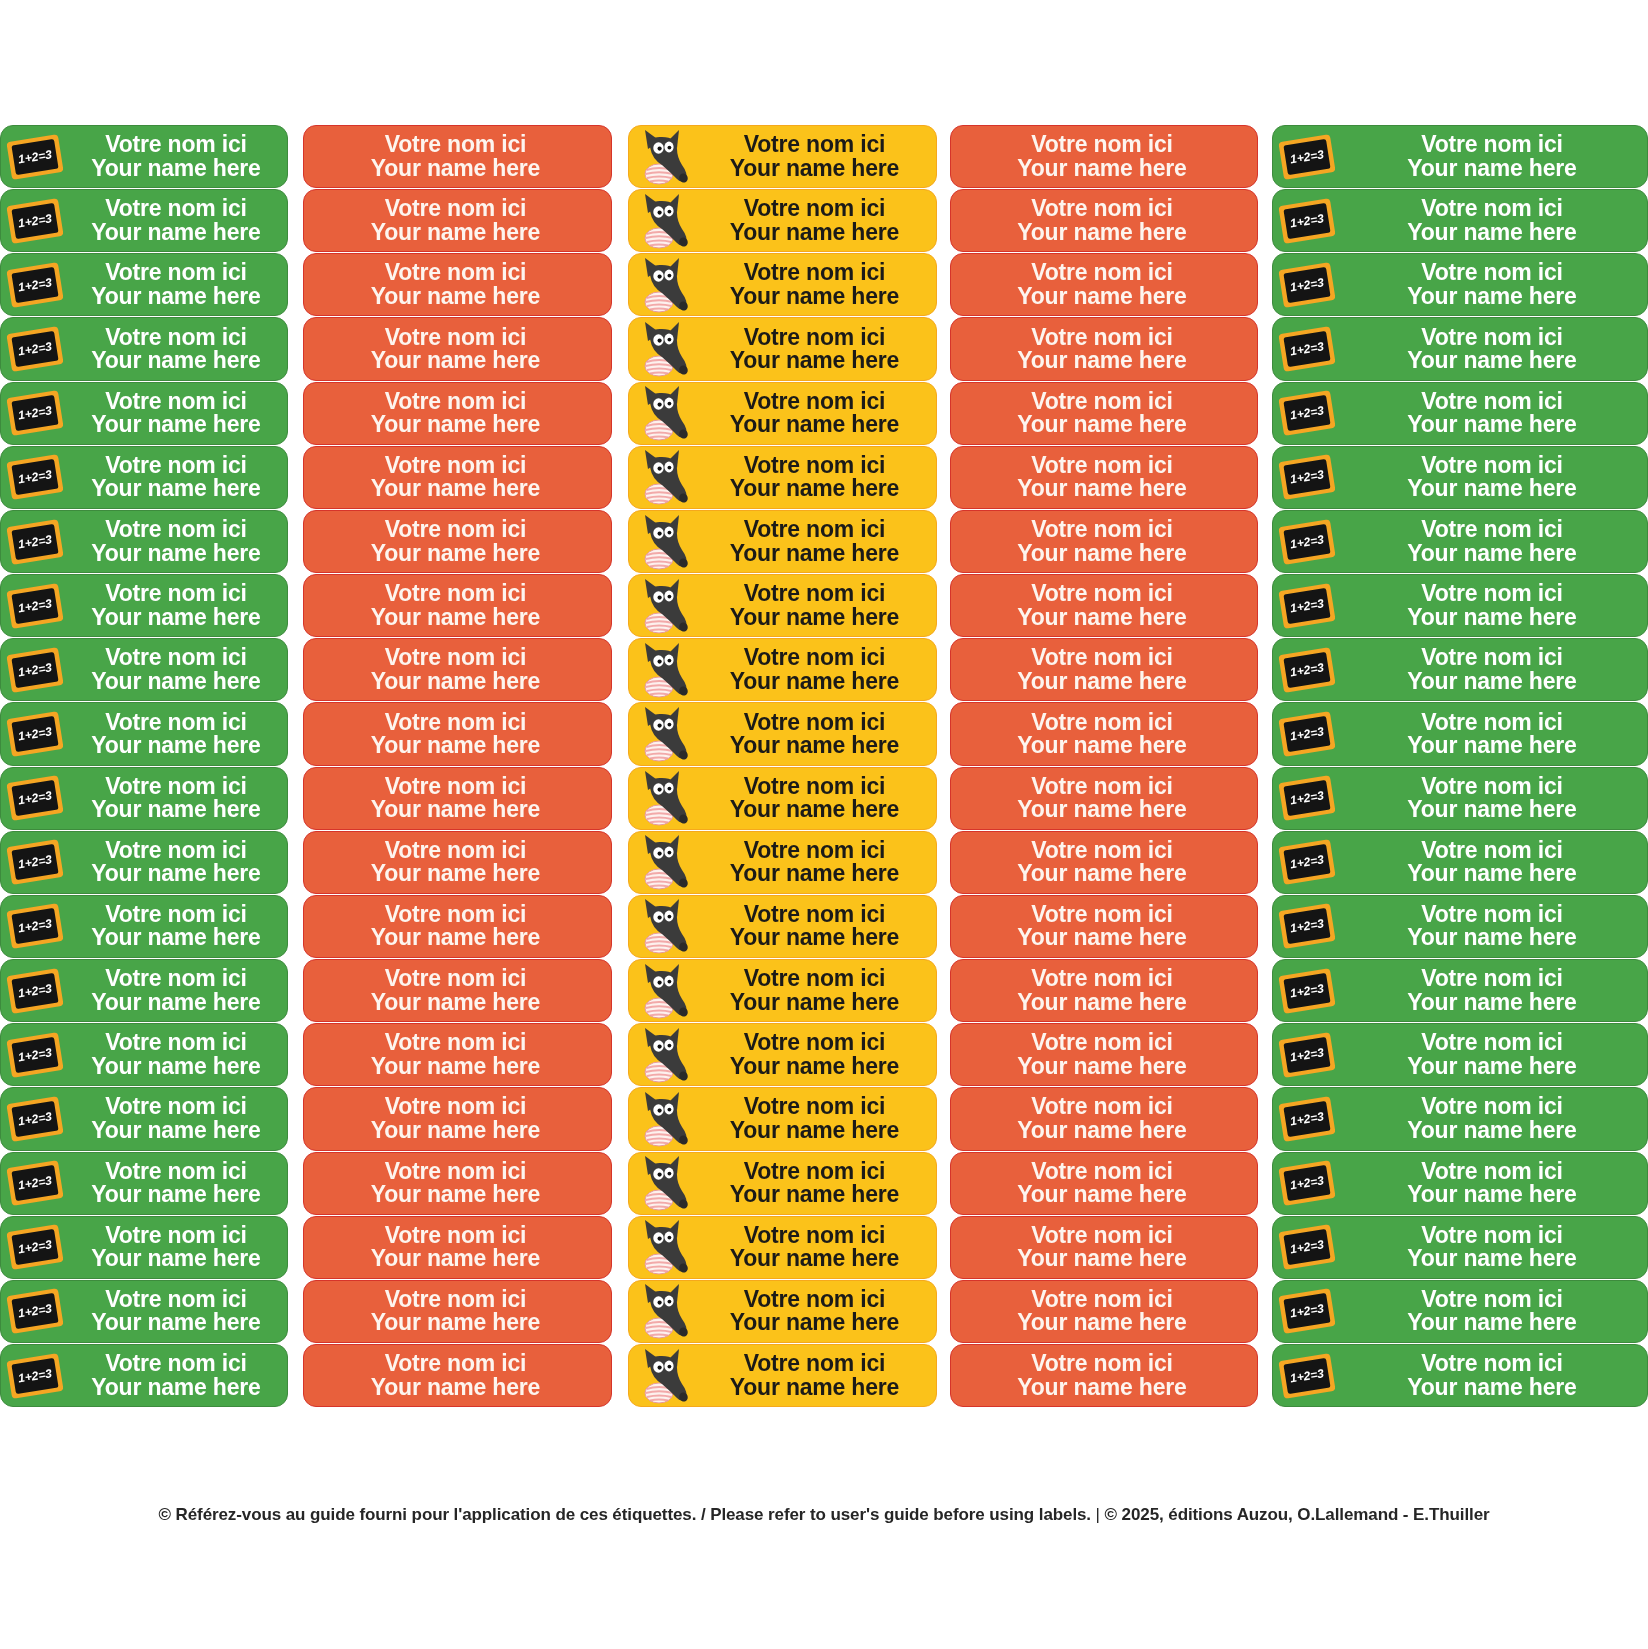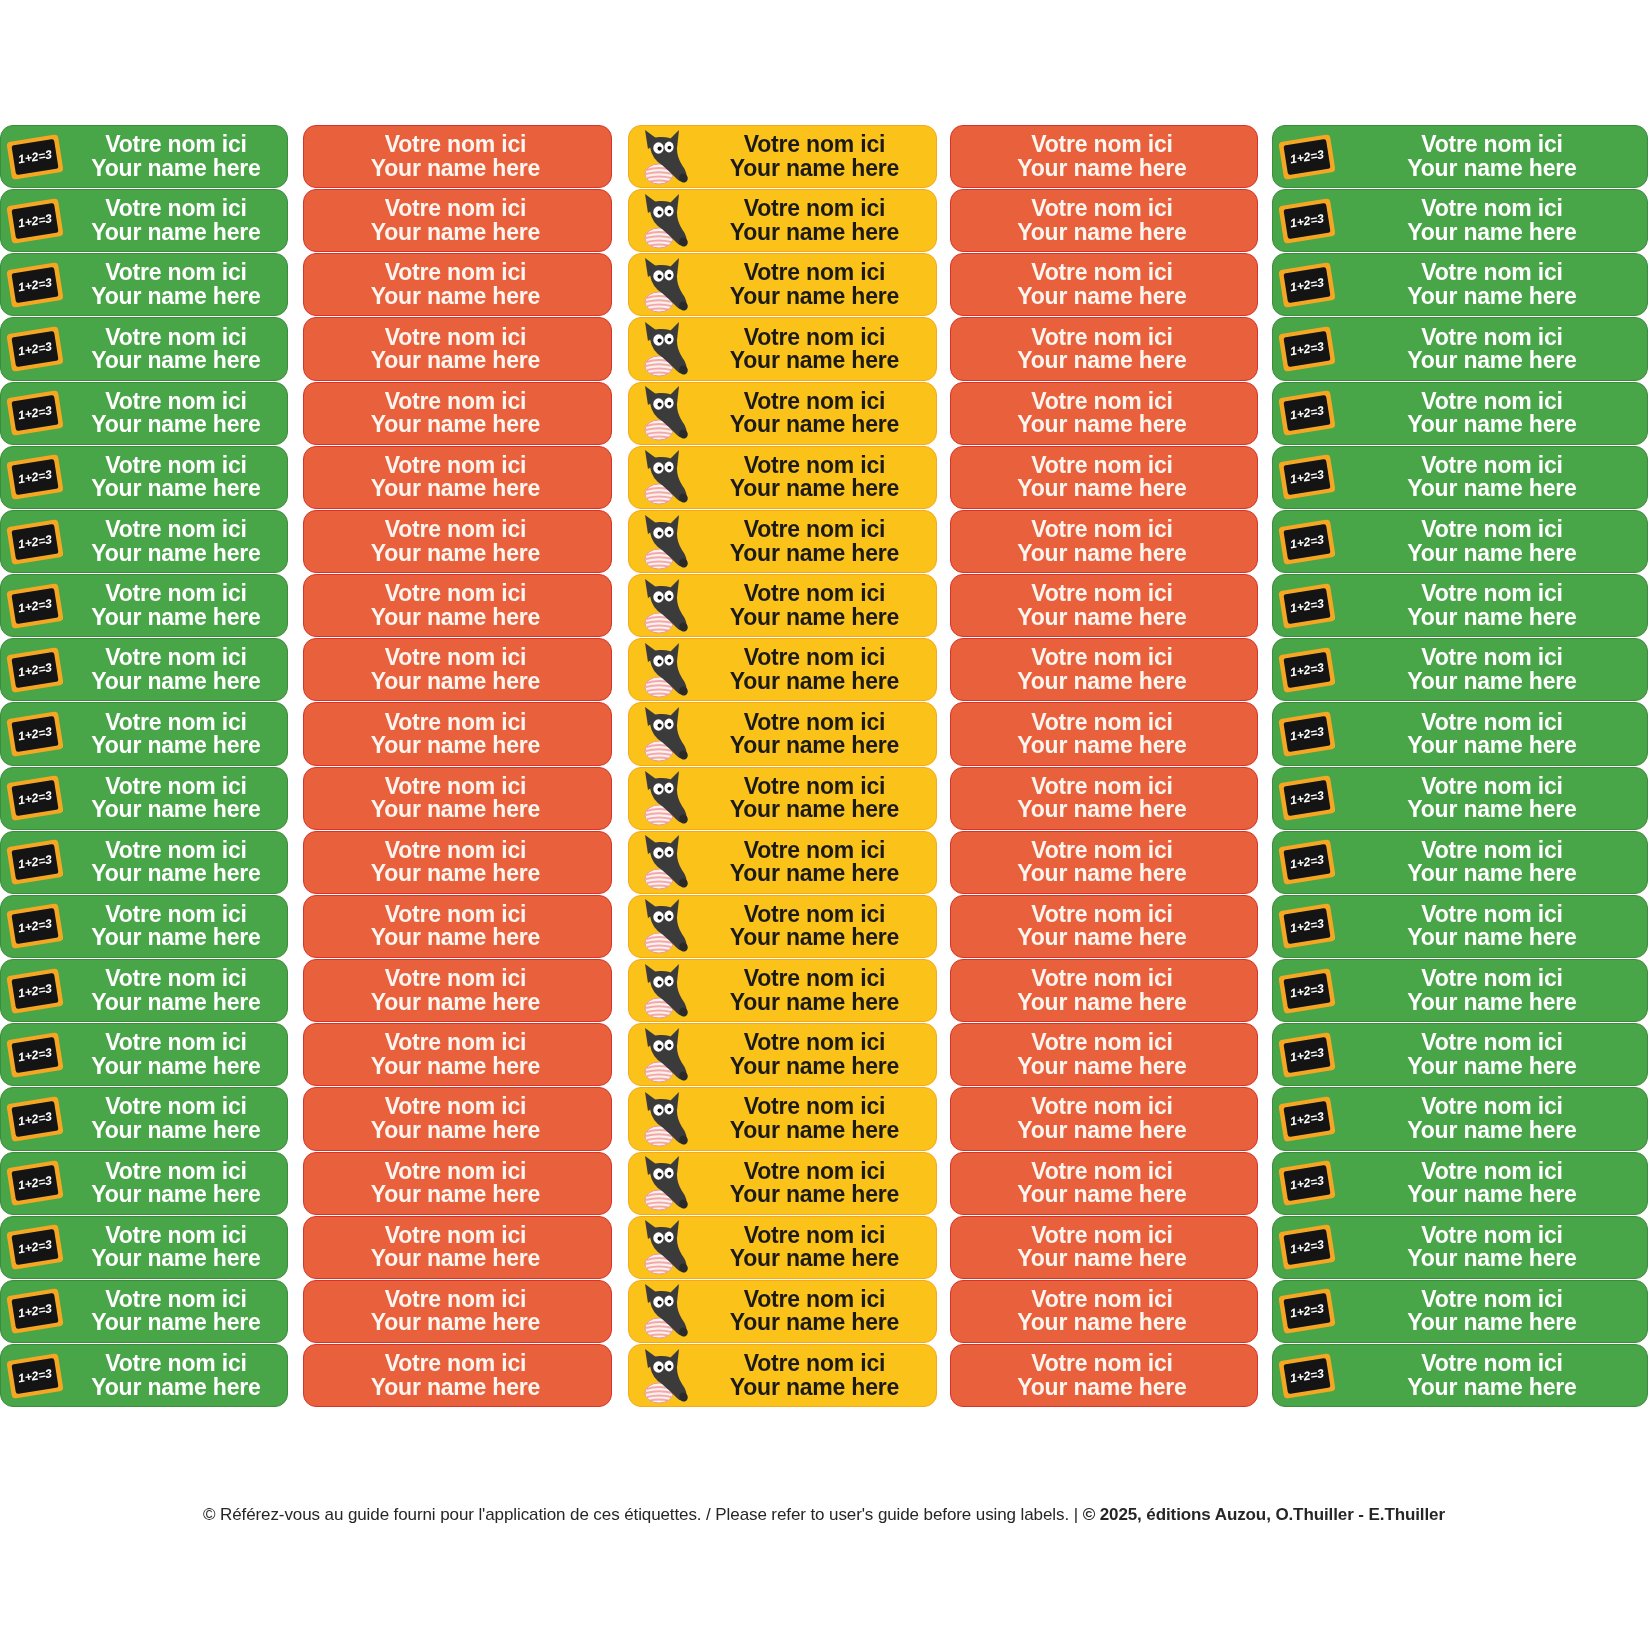--- a/index.html
+++ b/index.html
@@ -128,21 +128,21 @@
     position: absolute;
     left: 0;
     top: 1505px;
     width: 1648px;
     text-align: center;
     font-size: 17px;
     color: #262626;
     letter-spacing: -0.1px;
     white-space: nowrap;
   }
-  #footer .notice { font-weight: normal; }
+  #footer .notice { font-weight: bold; }
   #footer .sep { font-weight: normal; }
   #footer .credit { font-weight: bold; }
 </style>
 </head>
 <body>
 
 <div id="sheet">
 
   <div id="columns">
       <div class="label-column col-0">
@@ -1593,16 +1593,16 @@
             <div class="line-fr">Votre nom ici</div>
             <div class="line-en">Your name here</div>
           </div>
         </div>
       </div>
     </div>
 
   <div id="footer">
     <span class="notice">© Référez-vous au guide fourni pour l'application de ces étiquettes. / Please refer to user's guide before using labels.</span>
     <span class="sep">  | </span>
-    <span class="credit">© 2025, éditions Auzou, O.Thuiller - E.Thuiller</span>
+    <span class="credit">© 2025, éditions Auzou, O.Lallemand - E.Thuiller</span>
   </div>
 
 </div>
 
 </body></html>

